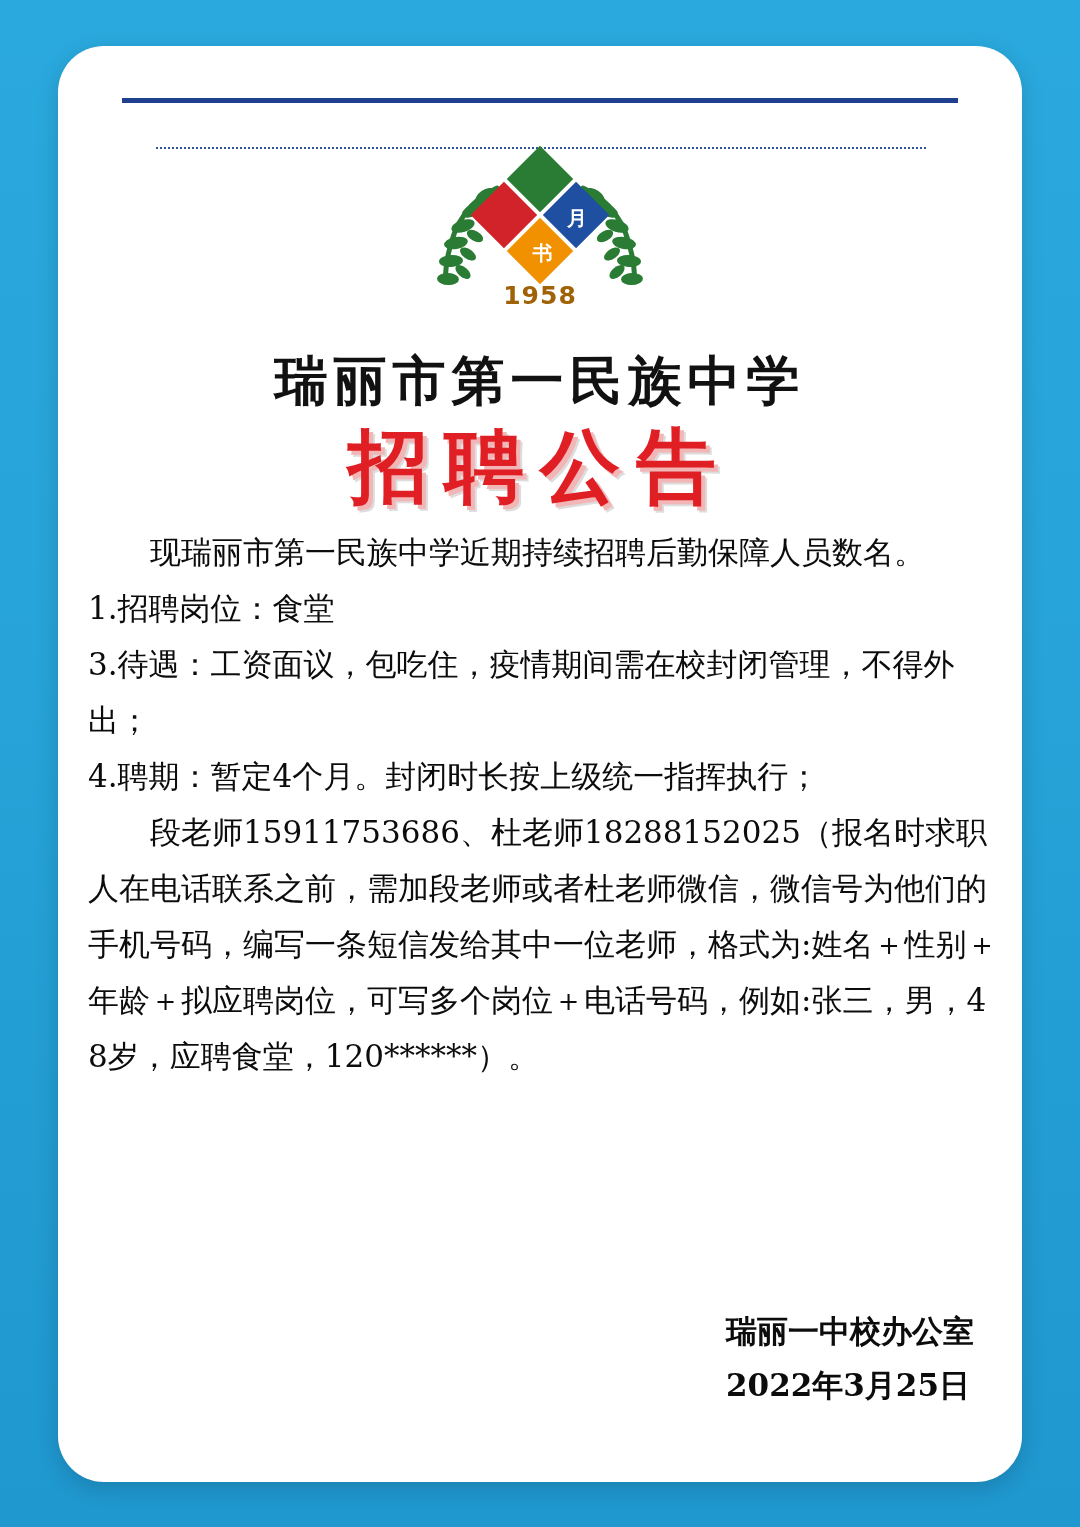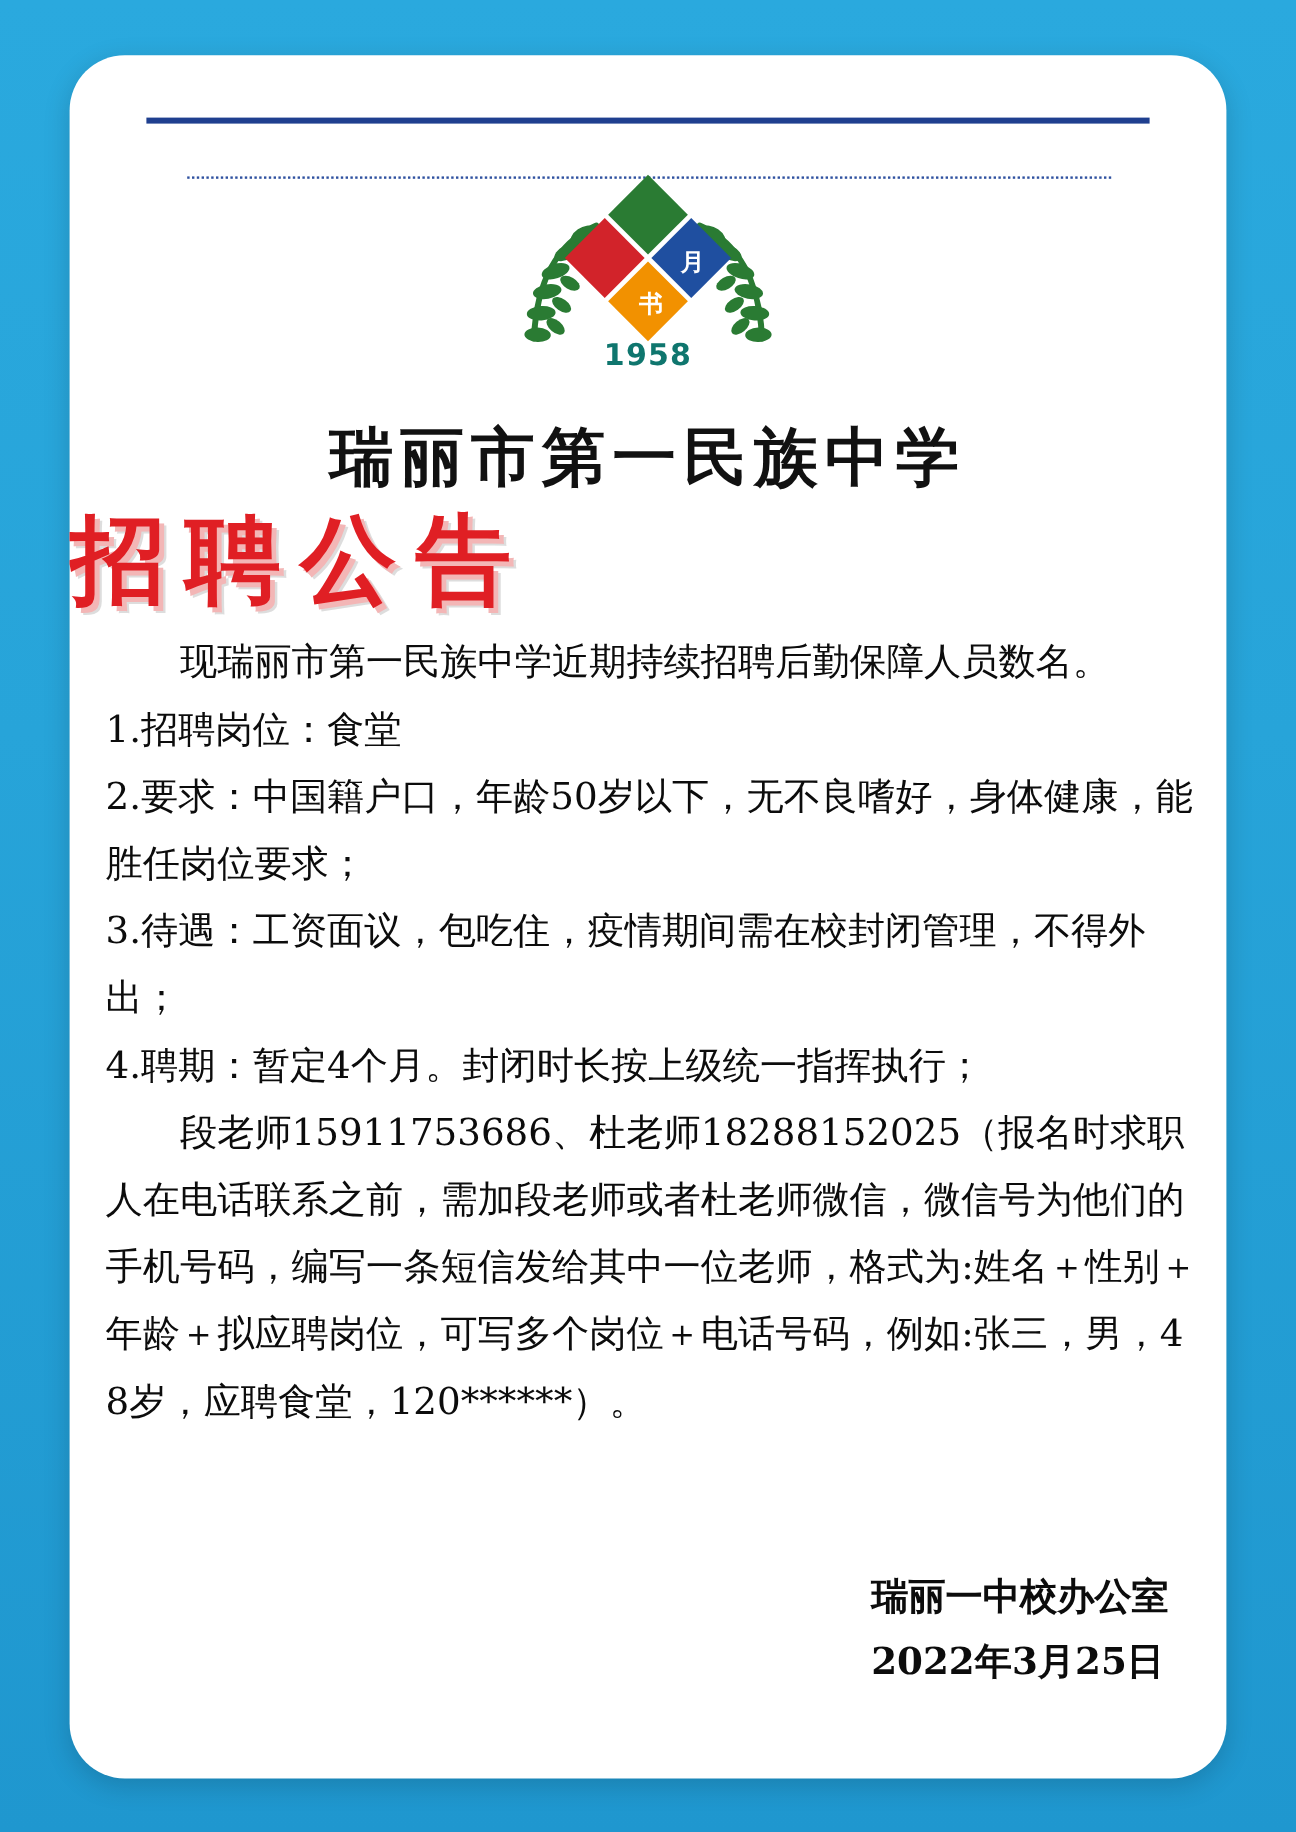--- a/index.html
+++ b/index.html
@@ -104,21 +104,21 @@
     transform: rotate(-45deg);
   }
   .glyph.tr { right: 10px; top: 12px; font-size: 20px; }
   .glyph.br { right: 10px; bottom: 10px; font-size: 20px; }
 
   .year {
     position: absolute;
     left: 50%;
     transform: translateX(-50%);
     bottom: 4px;
-    color: #0f766e;
+    color: #a16207;
     font-family: "DejaVu Sans", "Liberation Sans", sans-serif;
     font-weight: bold;
     font-size: 25px;
     letter-spacing: 1px;
   }
 
   
   .school-name {
     position: absolute;
     left: 0;
@@ -131,21 +131,21 @@
     color: #111111;
     font-family: "DejaVu Serif", "Liberation Serif", serif;
   }
 
   
   .main-title {
     position: absolute;
     left: 0;
     right: 0;
     top: 368px;
-    text-align: left;
+    text-align: center;
     font-size: 80px;
     font-weight: bold;
     letter-spacing: 16px;
     color: #e01f24;
     text-shadow: 4px 4px 0 #f3b6b6, 6px 6px 0 rgba(180,180,180,0.45);
     font-family: "DejaVu Serif", "Liberation Serif", serif;
   }
 
   
   .body-text {
@@ -239,21 +239,20 @@
       </div>
     </div>
 
     <div class="school-name">瑞丽市第一民族中学</div>
 
     <div class="main-title">招聘公告</div>
 
     <div class="body-text">
       <p class="indent2">现瑞丽市第一民族中学近期持续招聘后勤保障人员数名。</p>
       <p>1.招聘岗位：食堂</p>
-      <p>2.要求：中国籍户口，年龄50岁以下，无不良嗜好，身体健康，能胜任岗位要求；</p>
       <p>3.待遇：工资面议，包吃住，疫情期间需在校封闭管理，不得外出；</p>
       <p>4.聘期：暂定4个月。封闭时长按上级统一指挥执行；</p>
       <p class="indent3">段老师15911753686、杜老师18288152025（报名时求职人在电话联系之前，需加段老师或者杜老师微信，微信号为他们的手机号码，编写一条短信发给其中一位老师，格式为:姓名＋性别＋年龄＋拟应聘岗位，可写多个岗位＋电话号码，例如:张三，男，48岁，应聘食堂，120******）。</p>
     </div>
 
     <div class="sign">
       <div>瑞丽一中校办公室</div>
       <div>2022年3月25日</div>
     </div>
 

